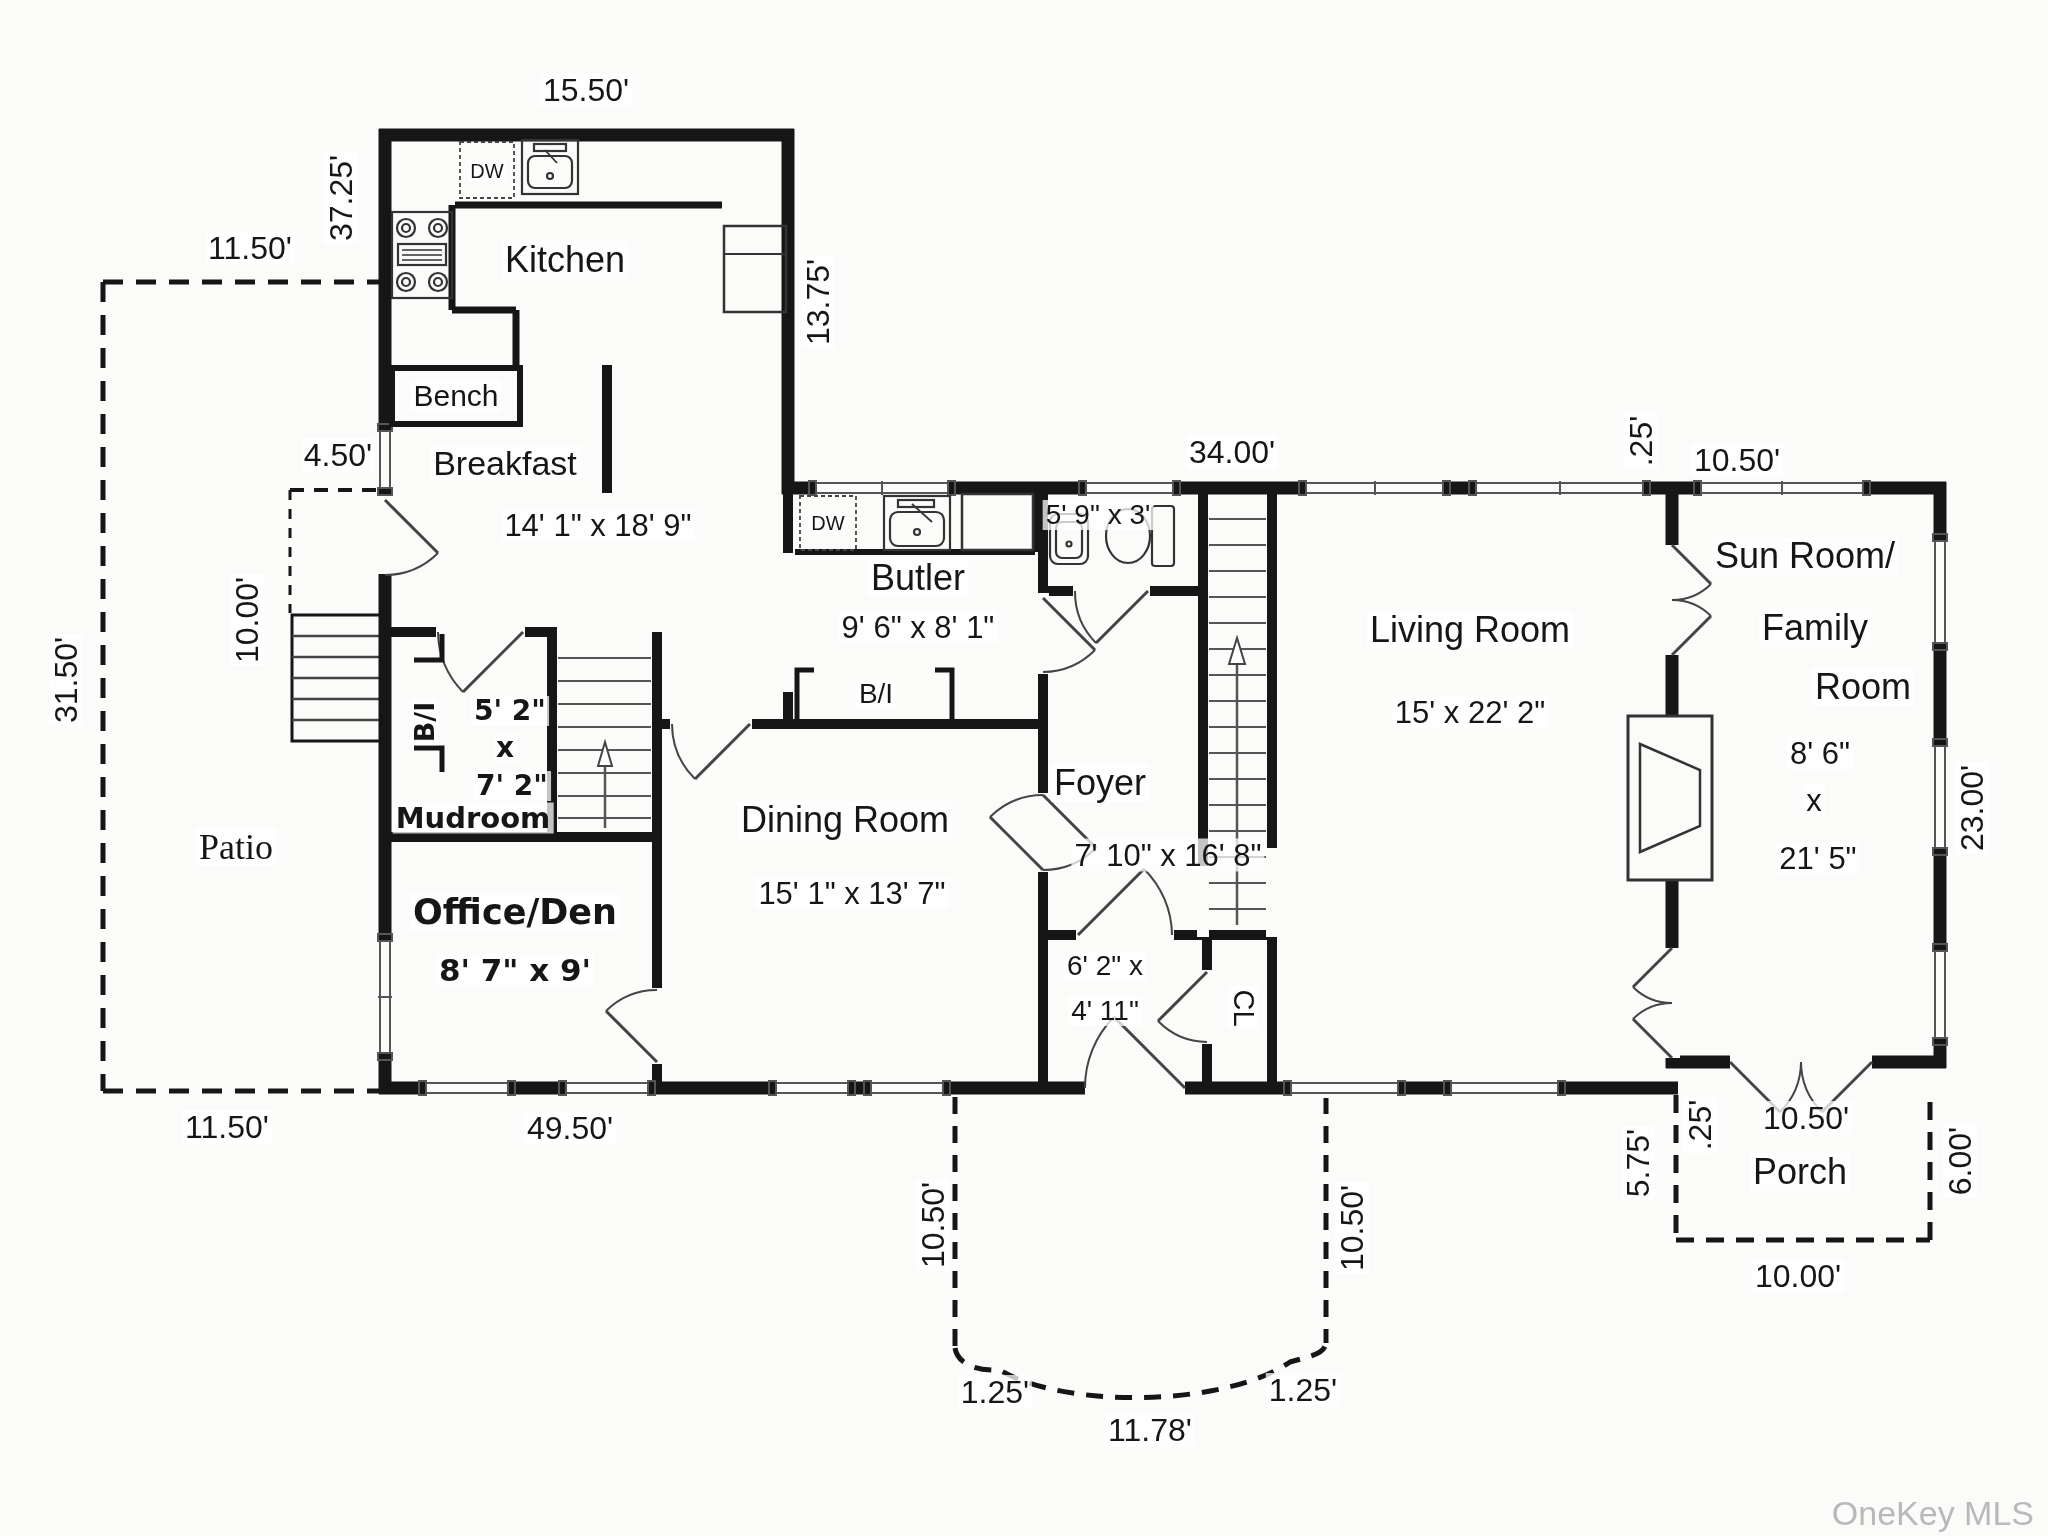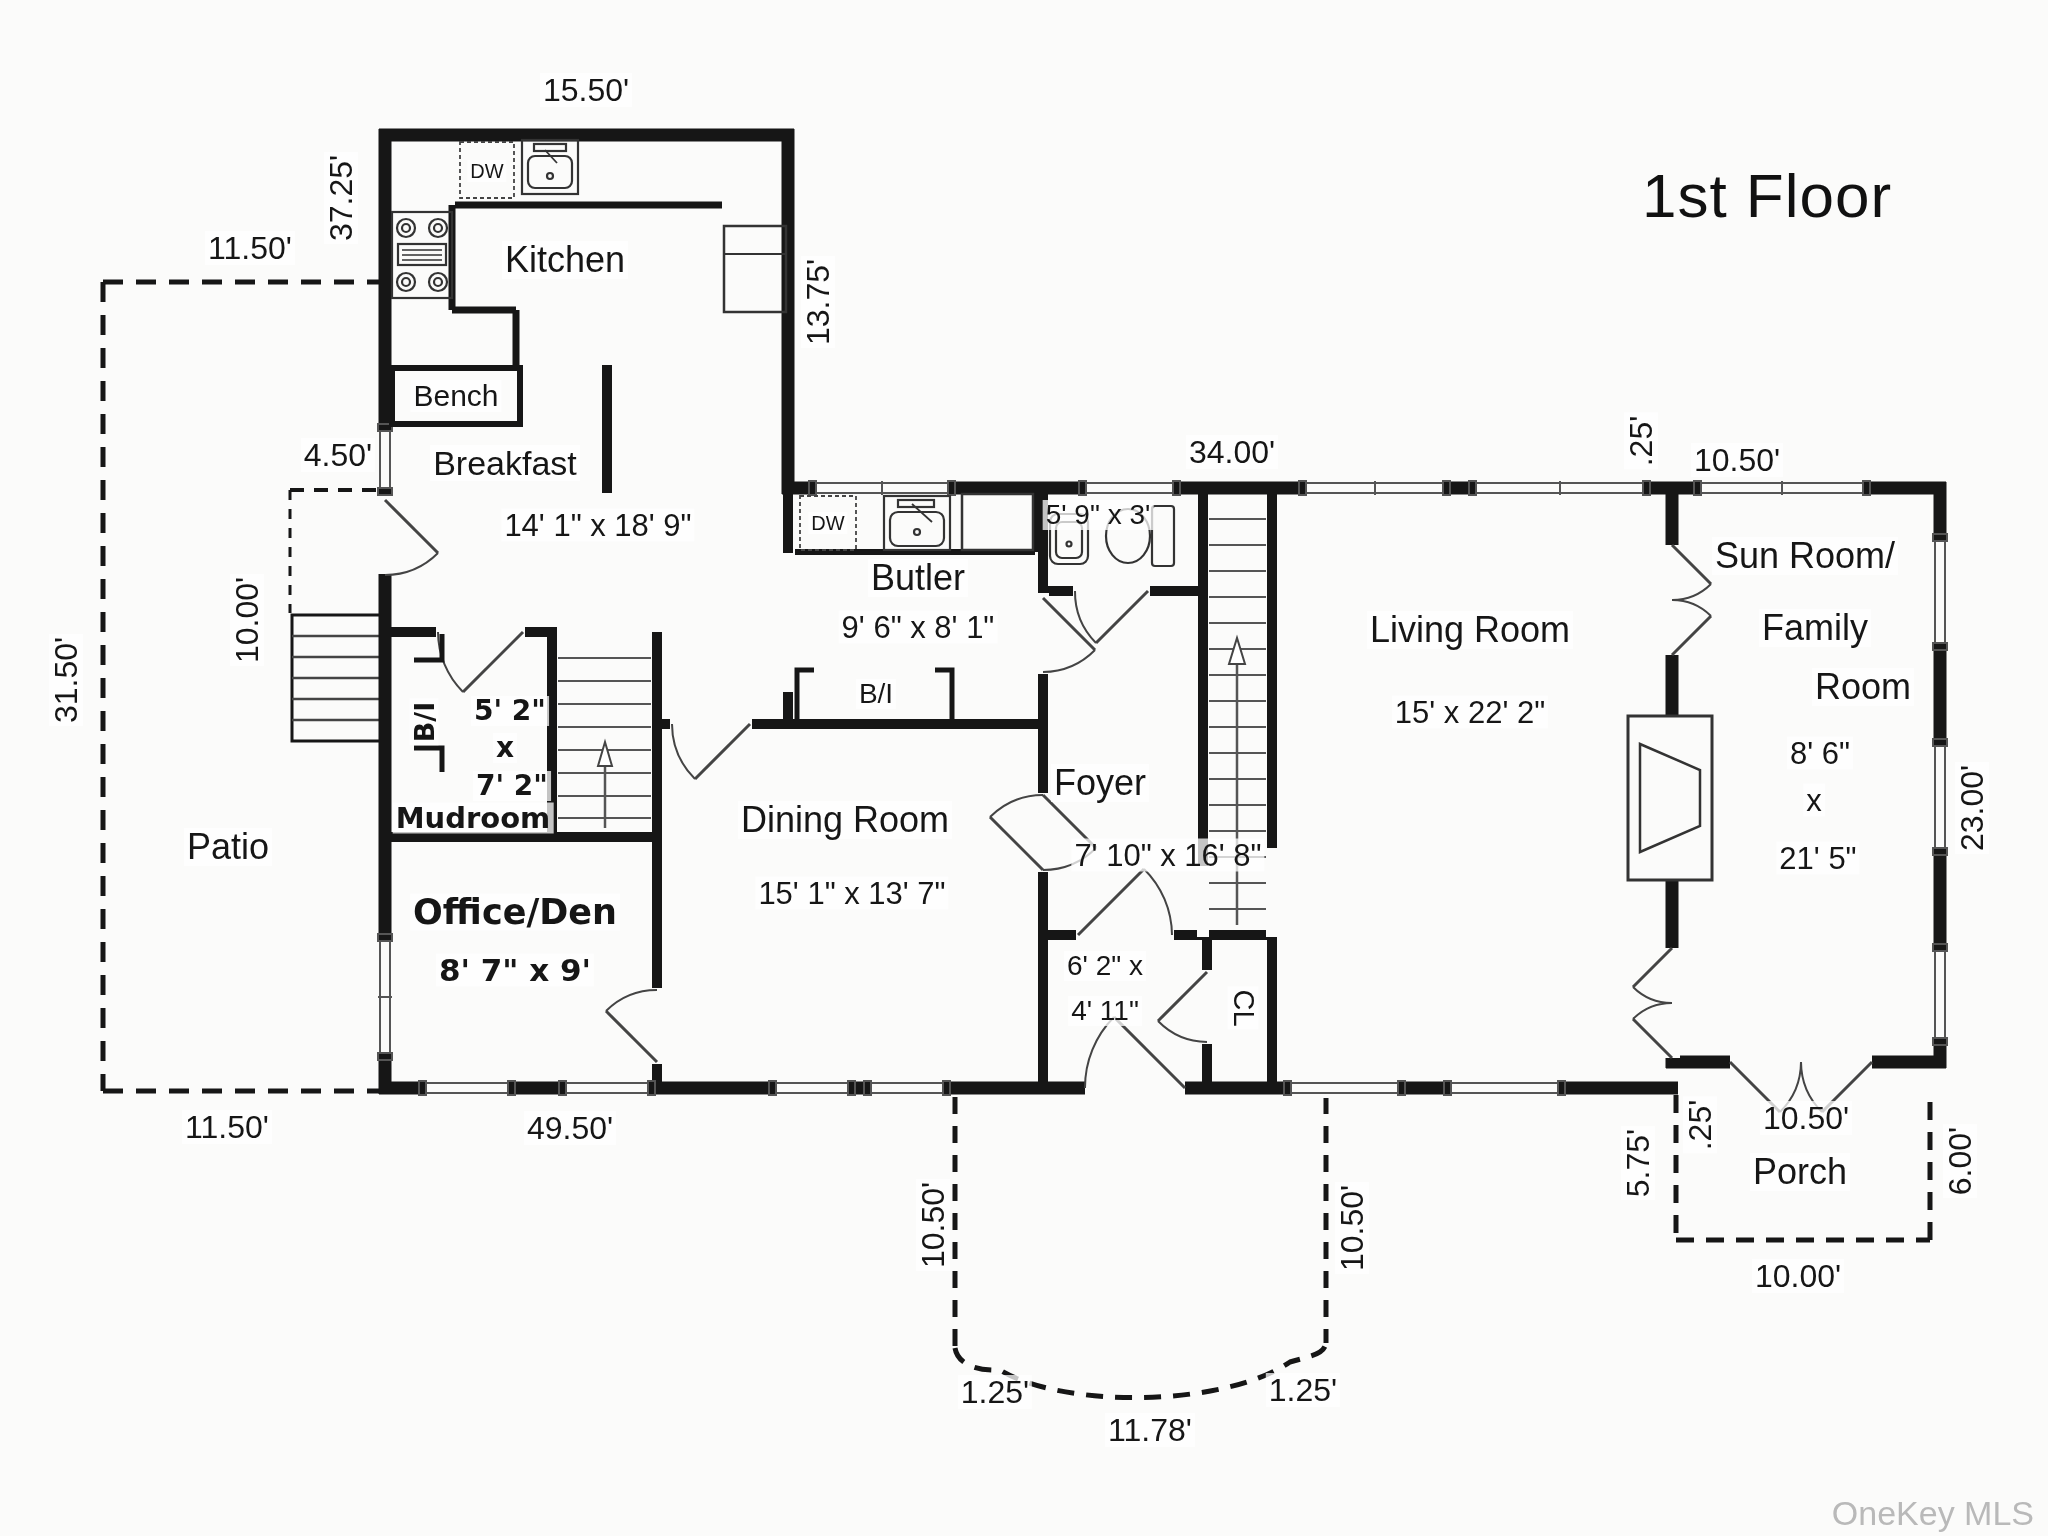--- a/index.html
+++ b/index.html
@@ -329,36 +329,35 @@
   <g stroke="#161616" stroke-width="5" fill="none">
     <path d="M442,634 V660 H414 M442,772 V748 H414"></path>
   </g>
 
   <g stroke="#333" fill="#fbfbfa">
     <rect x="1628" y="716" width="84" height="164" stroke-width="3"></rect>
     <polygon points="1640,744 1700,770 1700,826 1640,852" stroke-width="2.5" fill="none"></polygon>
   </g>
 </svg>
 
-  <div id="title" class="lbl">1st Floor</div>
   <div id="watermark">OneKey MLS</div>
   <div id="labels">
       <span class="lbl" style="left: 586px; top: 90px; font-size: 32px; transform: translate(-50%, -50%) rotate(0deg);">15.50'</span>
       <span class="lbl" style="left: 341px; top: 198px; font-size: 32px; transform: translate(-50%, -50%) rotate(-90deg);">37.25'</span>
       <span class="lbl" style="left: 250px; top: 248px; font-size: 32px; transform: translate(-50%, -50%) rotate(0deg);">11.50'</span>
       <span class="lbl" style="left: 818px; top: 302px; font-size: 32px; transform: translate(-50%, -50%) rotate(-90deg);">13.75'</span>
       <span class="lbl" style="left: 565px; top: 260px; font-size: 36px; transform: translate(-50%, -50%) rotate(0deg);">Kitchen</span>
       <span class="lbl" style="left: 487px; top: 171px; font-size: 20px; transform: translate(-50%, -50%) rotate(0deg);">DW</span>
       <span class="lbl" style="left: 456px; top: 396px; font-size: 30px; transform: translate(-50%, -50%) rotate(0deg);">Bench</span>
       <span class="lbl" style="left: 505px; top: 463px; font-size: 34px; transform: translate(-50%, -50%) rotate(0deg);">Breakfast</span>
       <span class="lbl" style="left: 598px; top: 525px; font-size: 31px; transform: translate(-50%, -50%) rotate(0deg);">14' 1" x 18' 9"</span>
       <span class="lbl" style="left: 338px; top: 455px; font-size: 32px; transform: translate(-50%, -50%) rotate(0deg);">4.50'</span>
       <span class="lbl" style="left: 247px; top: 620px; font-size: 32px; transform: translate(-50%, -50%) rotate(-90deg);">10.00'</span>
       <span class="lbl" style="left: 66px; top: 680px; font-size: 32px; transform: translate(-50%, -50%) rotate(-90deg);">31.50'</span>
-      <span class="lbl" style="left: 228px; top: 847px; font-size: 36px; transform: translate(-50%, -50%) rotate(0deg);">Patio</span>
+      <span class="lbl" style="left: 236px; top: 847px; font-size: 36px; transform: translate(-50%, -50%) rotate(0deg); font-family: Liberation Serif, serif;">Patio</span>
       <span class="lbl alt" style="left: 424px; top: 722px; font-size: 27px; transform: translate(-50%, -50%) rotate(-90deg);">B/I</span>
       <span class="lbl alt" style="left: 510px; top: 711px; font-size: 28px; transform: translate(-50%, -50%) rotate(0deg);">5' 2"</span>
       <span class="lbl alt" style="left: 505px; top: 748px; font-size: 28px; transform: translate(-50%, -50%) rotate(0deg);">x</span>
       <span class="lbl alt" style="left: 512px; top: 786px; font-size: 28px; transform: translate(-50%, -50%) rotate(0deg);">7' 2"</span>
       <span class="lbl alt" style="left: 473px; top: 818px; font-size: 29px; transform: translate(-50%, -50%) rotate(0deg);">Mudroom</span>
       <span class="lbl alt" style="left: 515px; top: 883px; font-size: 35px; transform: translate(-50%, -50%) rotate(0deg); margin-top: 29px;">Office/Den</span>
       <span class="lbl alt" style="left: 515px; top: 970px; font-size: 31px; transform: translate(-50%, -50%) rotate(0deg);">8' 7" x 9'</span>
       <span class="lbl" style="left: 227px; top: 1127px; font-size: 32px; transform: translate(-50%, -50%) rotate(0deg);">11.50'</span>
       <span class="lbl" style="left: 570px; top: 1128px; font-size: 32px; transform: translate(-50%, -50%) rotate(0deg);">49.50'</span>
       <span class="lbl" style="left: 828px; top: 523px; font-size: 20px; transform: translate(-50%, -50%) rotate(0deg);">DW</span>

